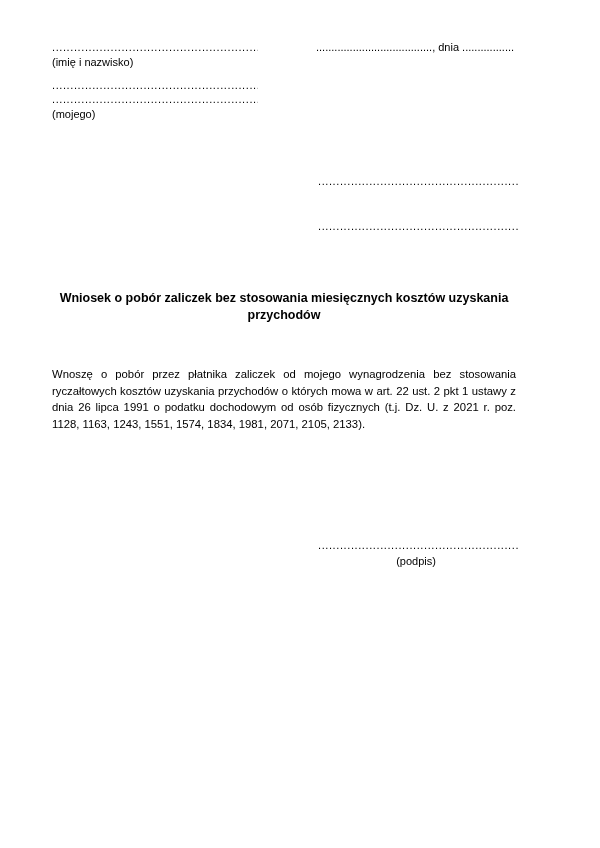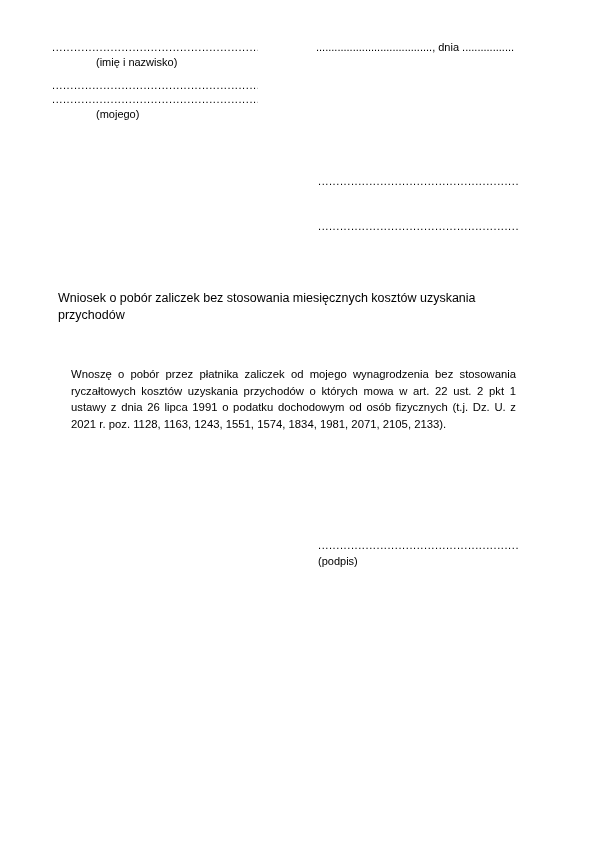--- a/index.html
+++ b/index.html
@@ -43,68 +43,67 @@
     letter-spacing: 0.6px;
     color: #000;
     white-space: nowrap;
     overflow: hidden;
   }
   .field-label {
     font-size: 11px;
     line-height: 14px;
     margin-top: 1px;
     margin-bottom: 9px;
-    margin-left: 44px;
   }
   .date-line {
     font-size: 11px;
     line-height: 14px;
     white-space: nowrap;
   }
 
   .sign-lines {
     margin-top: 44px;
     margin-left: 266px;
     width: 200px;
   }
   .sign-lines .dots {
     margin-bottom: 31px;
   }
 
   
   h1.doc-title {
     font-size: 12.5px;
-    font-weight: normal;
+    font-weight: bold;
+    text-align: center;
     line-height: 17px;
     margin: 57px 0 0 0;
     padding: 0 6px;
   }
 
   
   .paragraph {
     margin-top: 42px;
     font-size: 11.3px;
     line-height: 16.5px;
     text-align: justify;
-    margin-left: 19px;
   }
 
   
   .signature-block {
     margin-top: 106px;
     margin-left: 266px;
     width: 200px;
   }
   .signature-block .dots {
     margin-bottom: 2px;
   }
   .signature-caption {
     font-size: 11px;
     line-height: 14px;
-    text-align: left;
+    text-align: center;
     width: 196px;
   }
 </style>
 </head>
 <body>
 
 <div class="page">
   <div class="doc-body">
 
     <div class="header-row">

